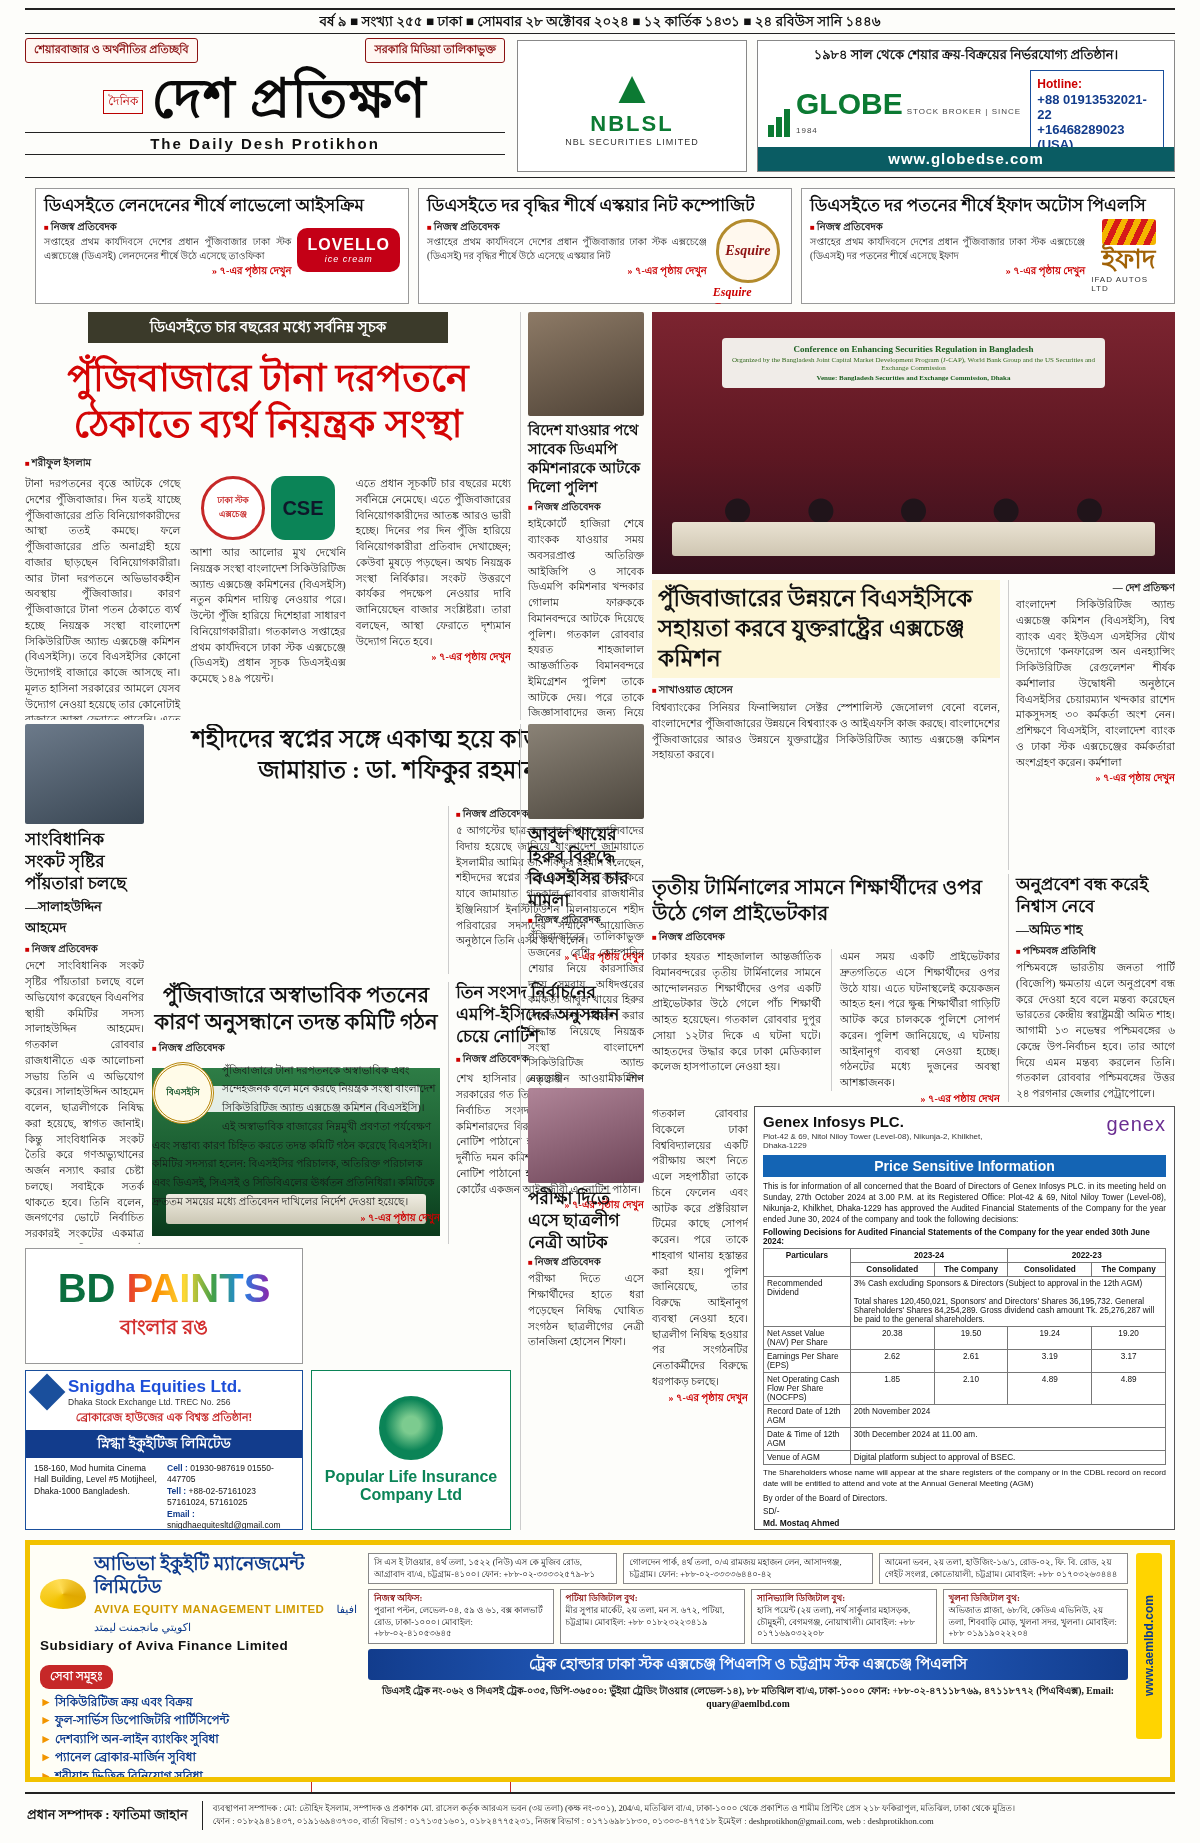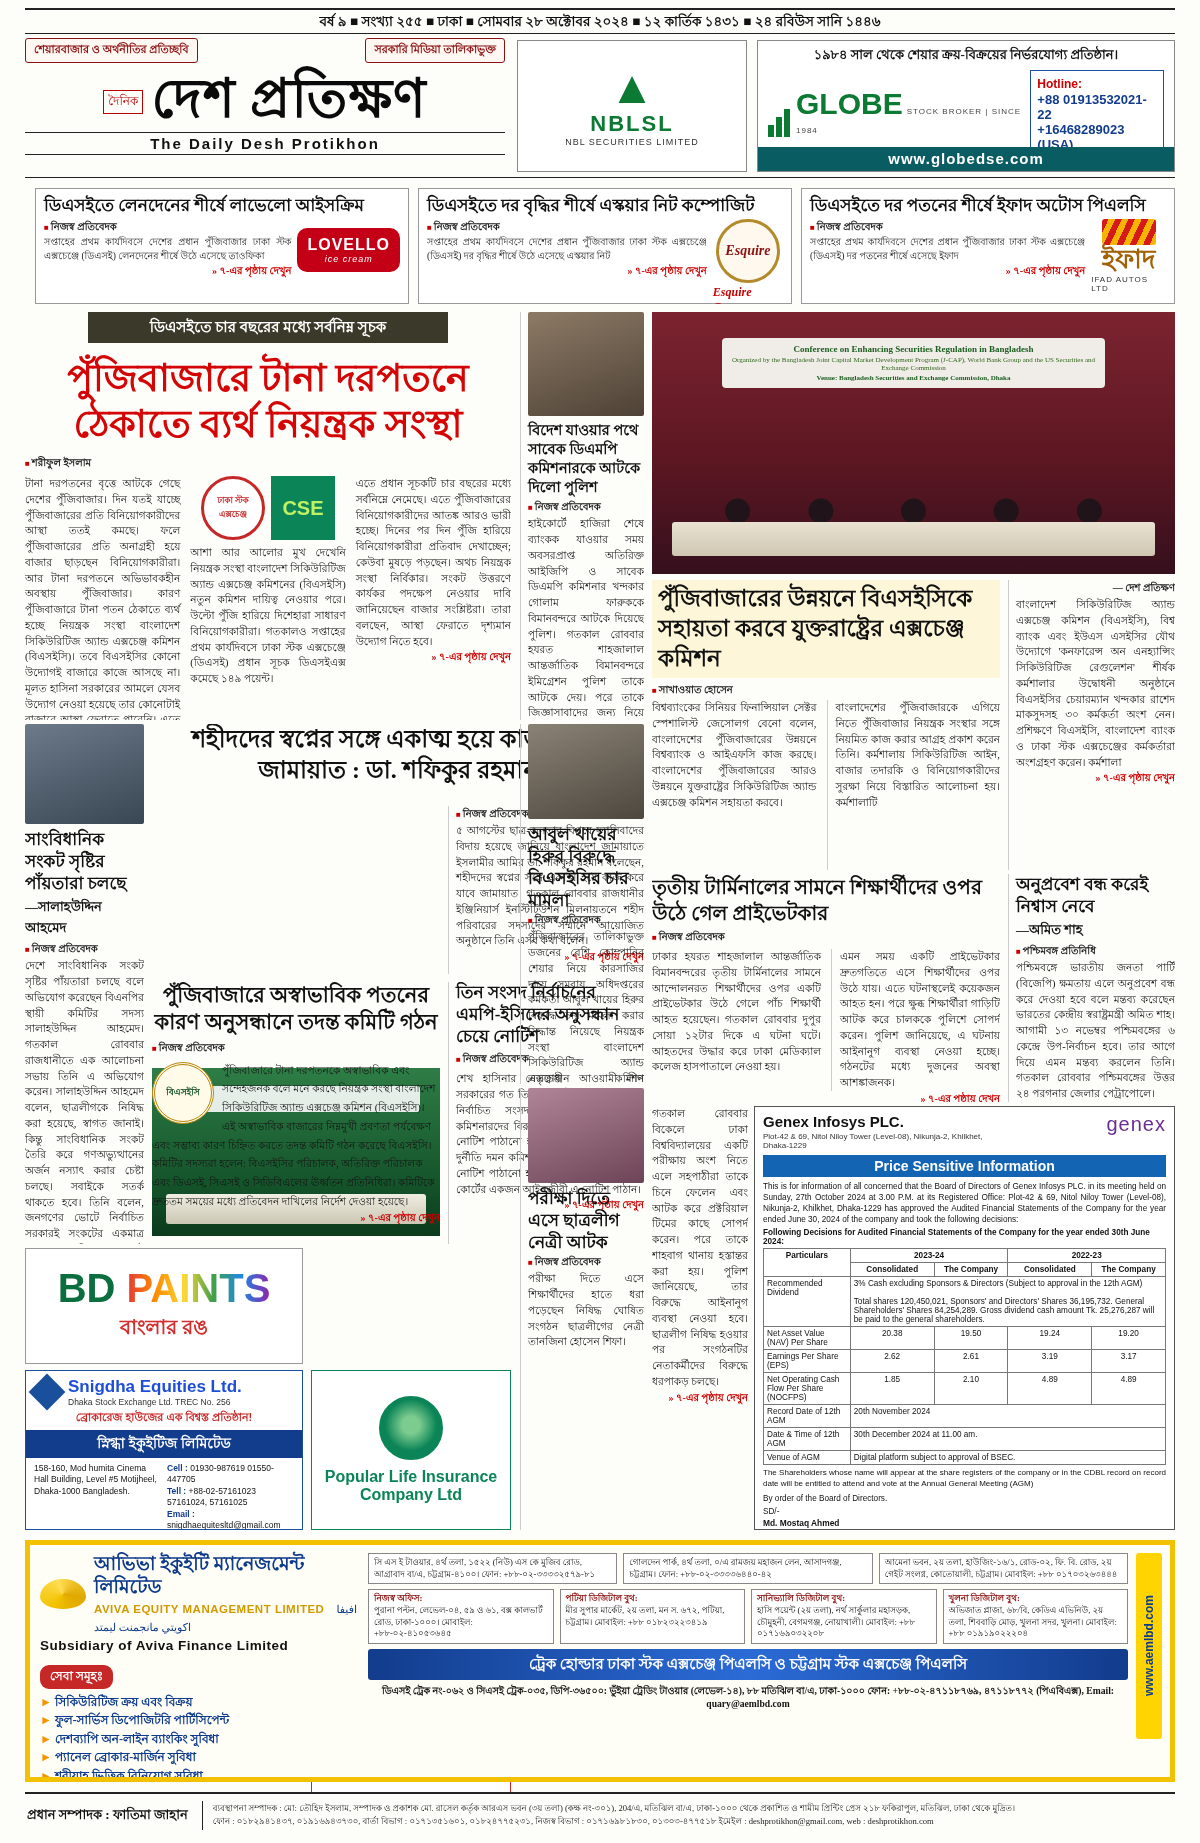--- a/index.html
+++ b/index.html
@@ -68,22 +68,22 @@
   .photo { position:relative; background:#999; }
   .credit { font-size:10px; font-weight:bold; text-align:right; color:#222; }
 
   .b-lead { left:25px; top:312px; width:486px; height:408px; }
   .lead-byline-row { margin:8px 0 4px; }
   .lead-cols { display:flex; gap:10px; margin-top:2px; height:268px; }
   .lead-cols > div { flex:1; }
   .logo-duo { display:flex; gap:6px; align-items:center; justify-content:center; margin-bottom:5px; }
   .dse-circ { width:64px; height:64px; border-radius:50%; border:3px solid #c62828; background:#fff; display:flex; align-items:center;
     justify-content:center; text-align:center; font-size:8.5px; font-weight:bold; color:#c62828; padding:4px; }
-  .cse-tile { width:64px; height:64px; background:#0b8457; color:#bef264; display:flex; align-items:center; justify-content:center;
-    font-family:"Liberation Sans", sans-serif; font-weight:bold; font-size:20px; border-radius:0; }
+  .cse-tile { width:64px; height:64px; background:#0b8457; color:#0f172a; display:flex; align-items:center; justify-content:center;
+    font-family:"Liberation Sans", sans-serif; font-weight:bold; font-size:20px; border-radius:14px; }
 
   .b-dmp { left:520px; top:312px; width:124px; height:408px; border-left:1px solid #ccc; padding-left:7px; }
   .dmp-photo { height:104px; background:linear-gradient(160deg,#8d7a66,#4e4236); border-radius:2px; }
   .hl-xs { font-size:14.5px; font-weight:bold; line-height:1.3; margin:5px 0 3px; }
 
   .b-confphoto { left:652px; top:312px; width:523px; height:262px; background:linear-gradient(180deg,#7c2430 0%,#5d1722 55%,#35101d 100%); }
   .conf-banner { position:absolute; left:70px; right:70px; top:26px; background:rgba(250,252,246,.93); border-radius:4px; padding:6px 8px; text-align:center; }
   .conf-banner .l1 { color:#1b5e20; font-weight:bold; font-size:9px; }
   .conf-banner .l2 { color:#33691e; font-size:7px; margin-top:2px; }
   .conf-banner .l3 { color:#1b5e20; font-size:7px; font-weight:bold; margin-top:2px; }
@@ -351,21 +351,20 @@
     <div class="conf-heads"></div>
     <div class="conf-table"></div>
   </figure>
 
   <div class="abs b-confhead">
     <h2 class="hl-lg">পুঁজিবাজারের উন্নয়নে বিএসইসিকে সহায়তা করবে যুক্তরাষ্ট্রের এক্সচেঞ্জ কমিশন</h2>
   </div>
   <div class="abs b-confby byline">সাখাওয়াত হোসেন</div>
   <div class="abs b-confbody">
     <div class="body-text">বিশ্বব্যাংকের সিনিয়র ফিনান্সিয়াল সেক্টর স্পেশালিস্ট জেসোলগ বেনো বলেন, বাংলাদেশের পুঁজিবাজারের উন্নয়নে বিশ্বব্যাংক ও আইএফসি কাজ করছে। বাংলাদেশের পুঁজিবাজারের আরও উন্নয়নে যুক্তরাষ্ট্রের সিকিউরিটিজ অ্যান্ড এক্সচেঞ্জ কমিশন সহায়তা করবে।</div>
-    <div class="body-text colrule" style="padding-left:8px;">বাংলাদেশের পুঁজিবাজারকে এগিয়ে নিতে পুঁজিবাজার নিয়ন্ত্রক সংস্থার সঙ্গে নিয়মিত কাজ করার আগ্রহ প্রকাশ করেন তিনি। কর্মশালায় সিকিউরিটিজ আইন, বাজার তদারকি ও বিনিয়োগকারীদের সুরক্ষা নিয়ে বিস্তারিত আলোচনা হয়। কর্মশালাটি</div>
   </div>
   <div class="abs b-confright">
     <div class="credit">— দেশ প্রতিক্ষণ</div>
     <div class="body-text">বাংলাদেশ সিকিউরিটিজ অ্যান্ড এক্সচেঞ্জ কমিশন (বিএসইসি), বিশ্ব ব্যাংক এবং ইউএস এসইসির যৌথ উদ্যোগে 'কনফারেন্স অন এনহ্যান্সিং সিকিউরিটিজ রেগুলেশন' শীর্ষক কর্মশালার উদ্বোধনী অনুষ্ঠানে বিএসইসির চেয়ারম্যান খন্দকার রাশেদ মাকসুদসহ ৩০ কর্মকর্তা অংশ নেন। প্রশিক্ষণে বিএসইসি, বাংলাদেশ ব্যাংক ও ঢাকা স্টক এক্সচেঞ্জের কর্মকর্তারা অংশগ্রহণ করেন। কর্মশালা</div>
     <div class="see">» ৭-এর পৃষ্ঠায় দেখুন</div>
   </div>
 
   <article class="abs b-amit">
     <h3 class="hl-sm">অনুপ্রবেশ বন্ধ করেই নিশ্বাস নেবে</h3>
     <div class="attrib">—অমিত শাহ</div>

